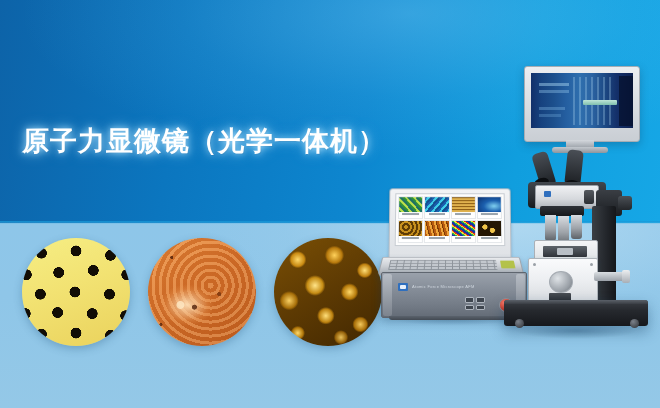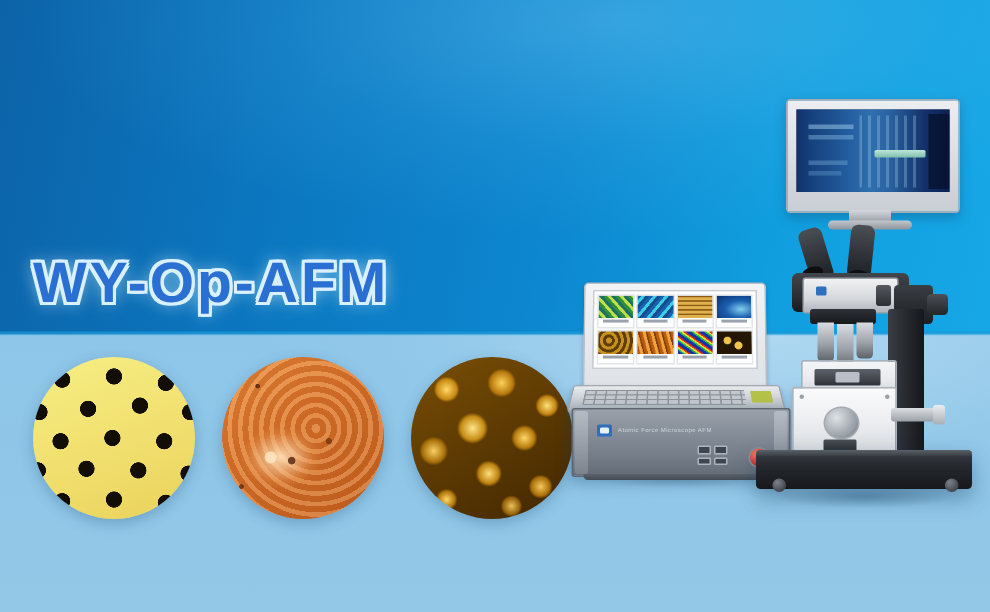--- a/index.html
+++ b/index.html
@@ -347,21 +347,21 @@
 <body>
 
 <div id="banner">
 
   <div class="bg-top"></div>
   <div class="bg-top-sheen"></div>
   <div class="bg-bottom"></div>
   <div class="bg-bottom-sheen"></div>
   <div class="seam"></div>
 
-  <div class="title-model">WY-Op-AFM</div>
+  <div class="title-cn">原子力显微镜（光学一体机）</div>
 
   <div class="sample sample-1"></div>
   <div class="sample sample-2"></div>
   <div class="sample sample-3"></div>
 
   <div class="lap-lid">
     <div class="lap-screen">
       <div class="thumb">
         <span class="thumb-img" style="background:
           repeating-linear-gradient(48deg,#2f8f3a 0 2px,#bfe24a 2px 4px,#1d6f66 4px 6px);"></span>

